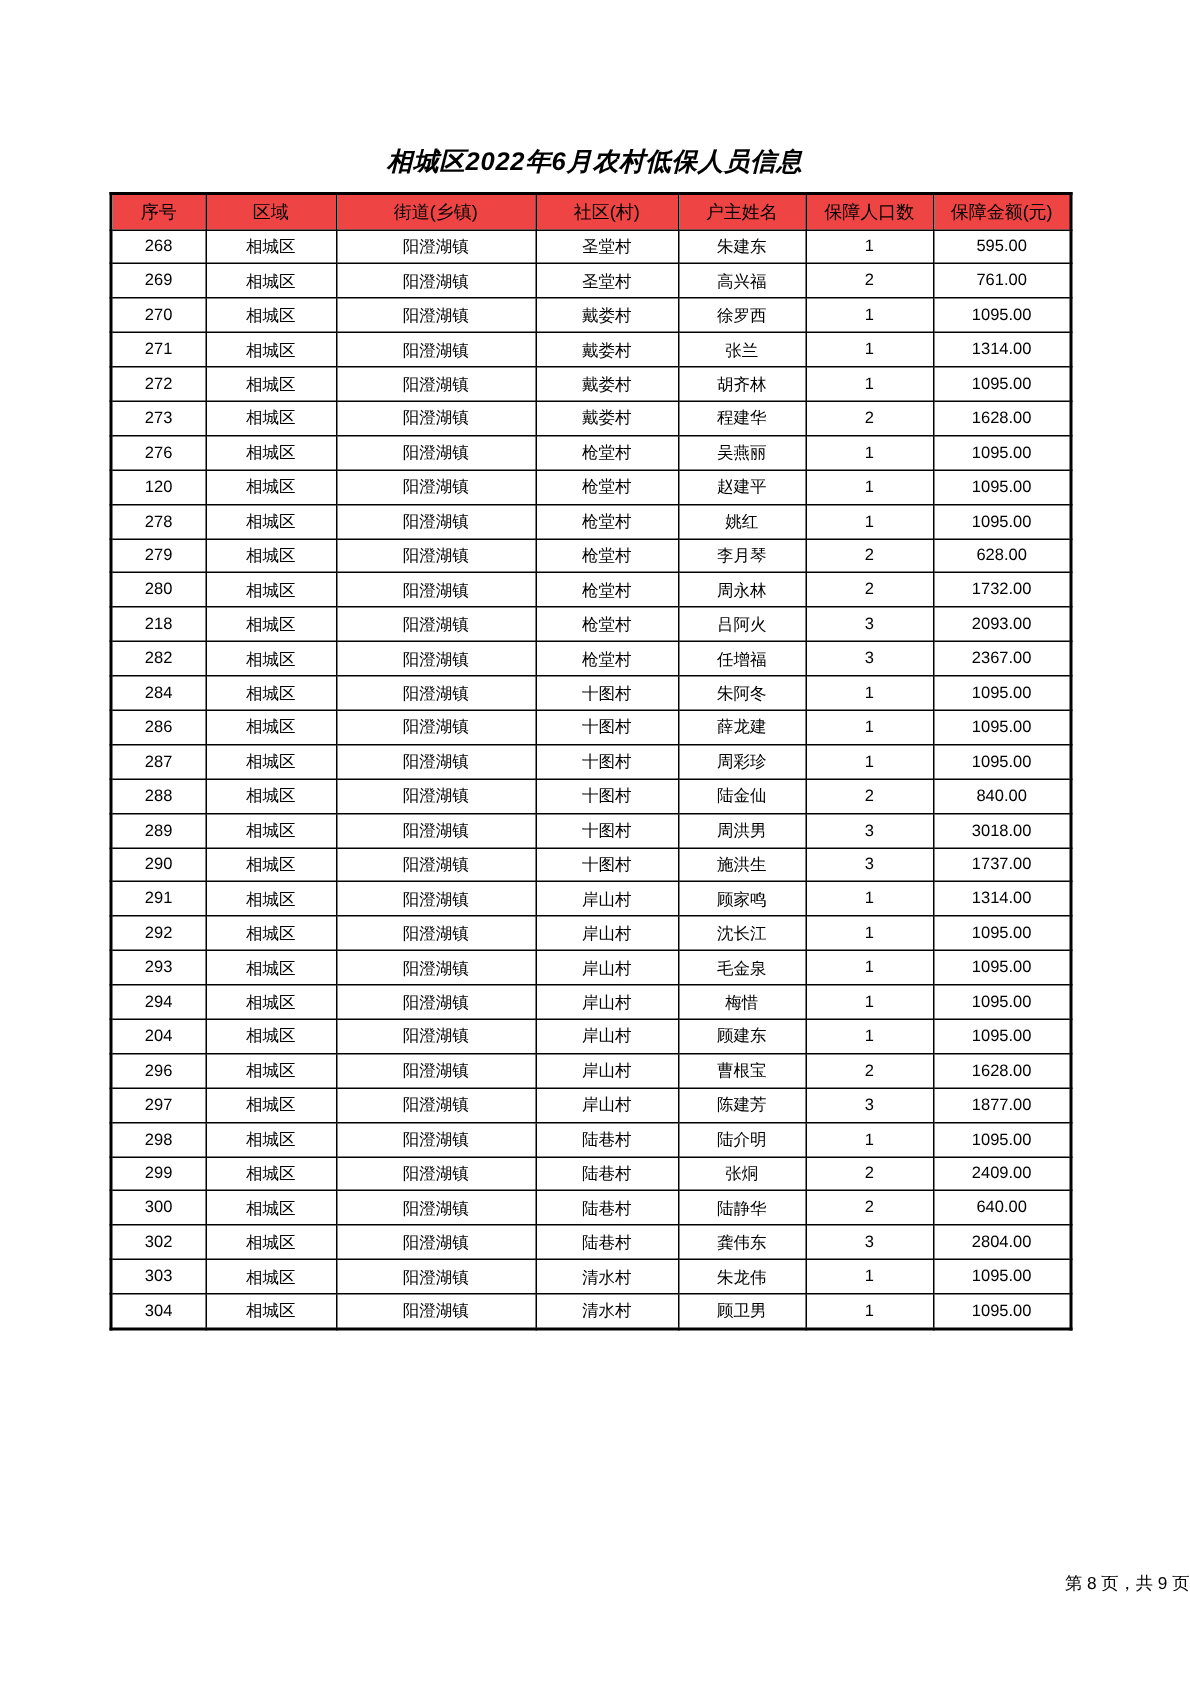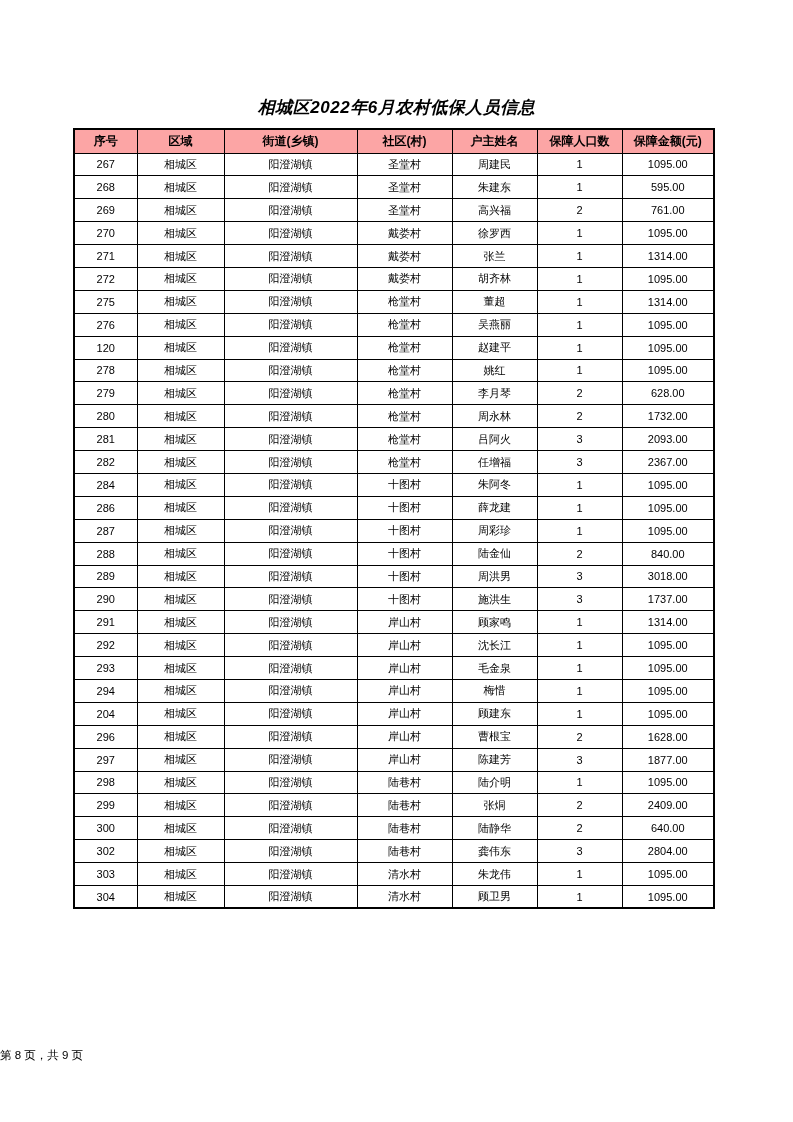--- a/index.html
+++ b/index.html
@@ -45,41 +45,41 @@
   table.main-table td {
     border: 1.5px solid #000;
     text-align: center;
     vertical-align: middle;
     overflow: hidden;
     white-space: nowrap;
   }
   table.main-table th {
     height: 24px;
     font-size: 12px;
-    font-weight: bold;
-    background: #fca5a5;
+    font-weight: normal;
+    background: #ef4444;
   }
   table.main-table td {
     height: 22.9px;
     font-size: 11px;
     font-weight: normal;
   }
   col.c0 { width: 63px; }
   col.c1 { width: 87px; }
   col.c2 { width: 133px; }
   col.c3 { width: 95px; }
   col.c4 { width: 85px; }
   col.c5 { width: 85px; }
   col.c6 { width: 92px; }
   .page-footer {
     position: absolute;
     top: 1048px;
     left: 0;
     width: 100%;
-    text-align: left;
+    text-align: right;
     font-size: 11.5px;
     color: #000;
   }
 </style>
 </head>
 <body>
 
 <div class="page">
 
   <div class="doc-title">相城区2022年6月农村低保人员信息</div>
@@ -101,29 +101,20 @@
             <th>区域</th>
             <th>街道(乡镇)</th>
             <th>社区(村)</th>
             <th>户主姓名</th>
             <th>保障人口数</th>
             <th>保障金额(元)</th>
           </tr>
       </thead>
       <tbody>
           <tr>
-            <td>267</td>
-            <td>相城区</td>
-            <td>阳澄湖镇</td>
-            <td>圣堂村</td>
-            <td>周建民</td>
-            <td>1</td>
-            <td>1095.00</td>
-          </tr>
-          <tr>
             <td>268</td>
             <td>相城区</td>
             <td>阳澄湖镇</td>
             <td>圣堂村</td>
             <td>朱建东</td>
             <td>1</td>
             <td>595.00</td>
           </tr>
           <tr>
             <td>269</td>
@@ -155,27 +146,27 @@
           <tr>
             <td>272</td>
             <td>相城区</td>
             <td>阳澄湖镇</td>
             <td>戴娄村</td>
             <td>胡齐林</td>
             <td>1</td>
             <td>1095.00</td>
           </tr>
           <tr>
-            <td>275</td>
-            <td>相城区</td>
-            <td>阳澄湖镇</td>
-            <td>枪堂村</td>
-            <td>董超</td>
-            <td>1</td>
-            <td>1314.00</td>
+            <td>273</td>
+            <td>相城区</td>
+            <td>阳澄湖镇</td>
+            <td>戴娄村</td>
+            <td>程建华</td>
+            <td>2</td>
+            <td>1628.00</td>
           </tr>
           <tr>
             <td>276</td>
             <td>相城区</td>
             <td>阳澄湖镇</td>
             <td>枪堂村</td>
             <td>吴燕丽</td>
             <td>1</td>
             <td>1095.00</td>
           </tr>
@@ -209,21 +200,21 @@
           <tr>
             <td>280</td>
             <td>相城区</td>
             <td>阳澄湖镇</td>
             <td>枪堂村</td>
             <td>周永林</td>
             <td>2</td>
             <td>1732.00</td>
           </tr>
           <tr>
-            <td>281</td>
+            <td>218</td>
             <td>相城区</td>
             <td>阳澄湖镇</td>
             <td>枪堂村</td>
             <td>吕阿火</td>
             <td>3</td>
             <td>2093.00</td>
           </tr>
           <tr>
             <td>282</td>
             <td>相城区</td>

